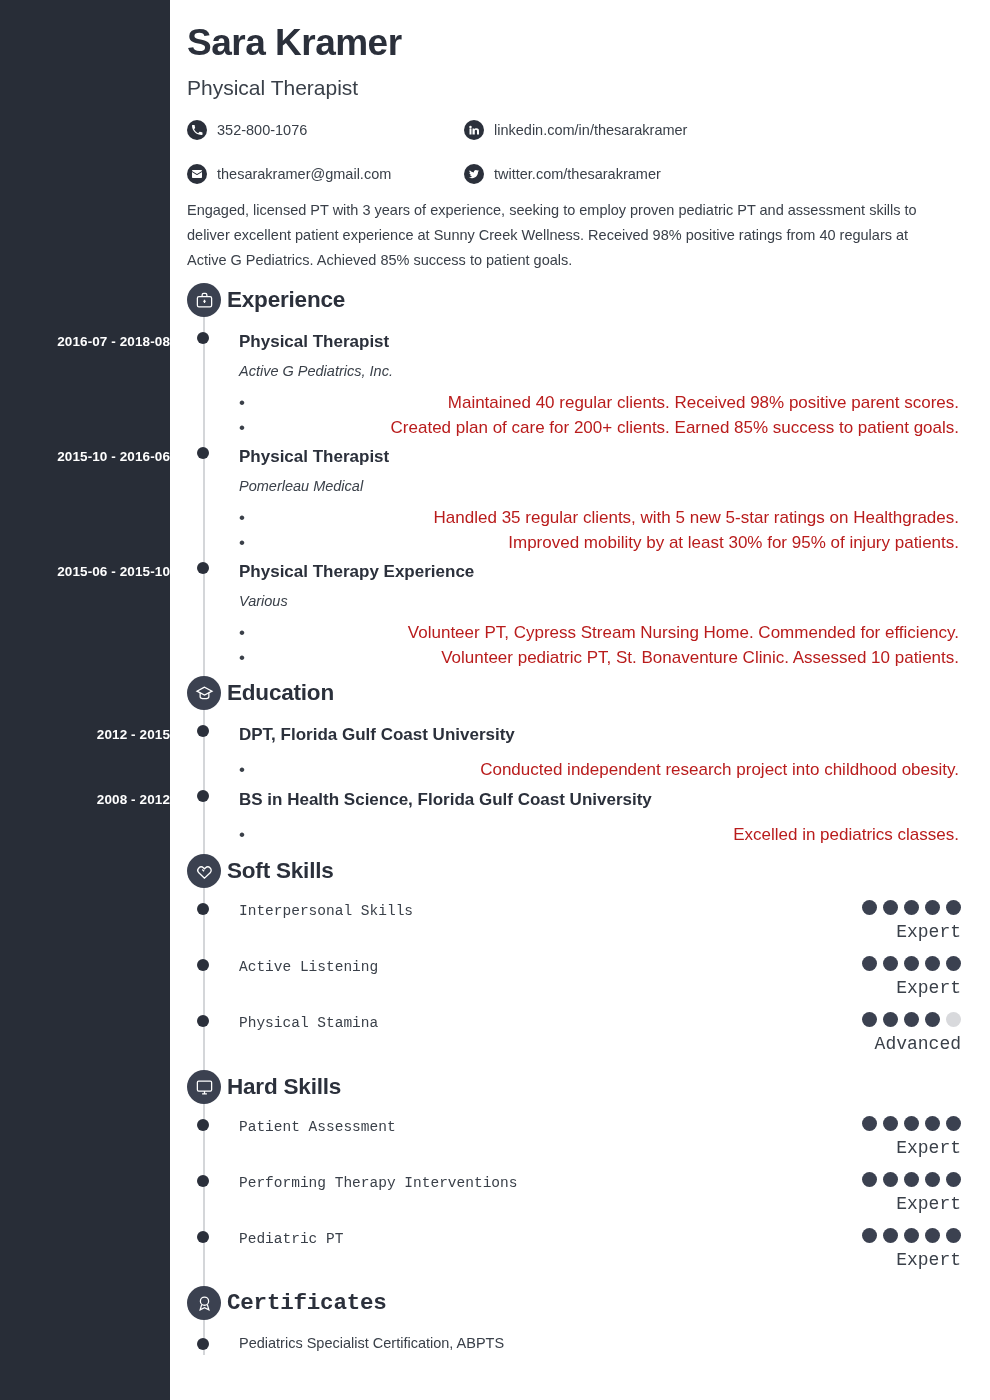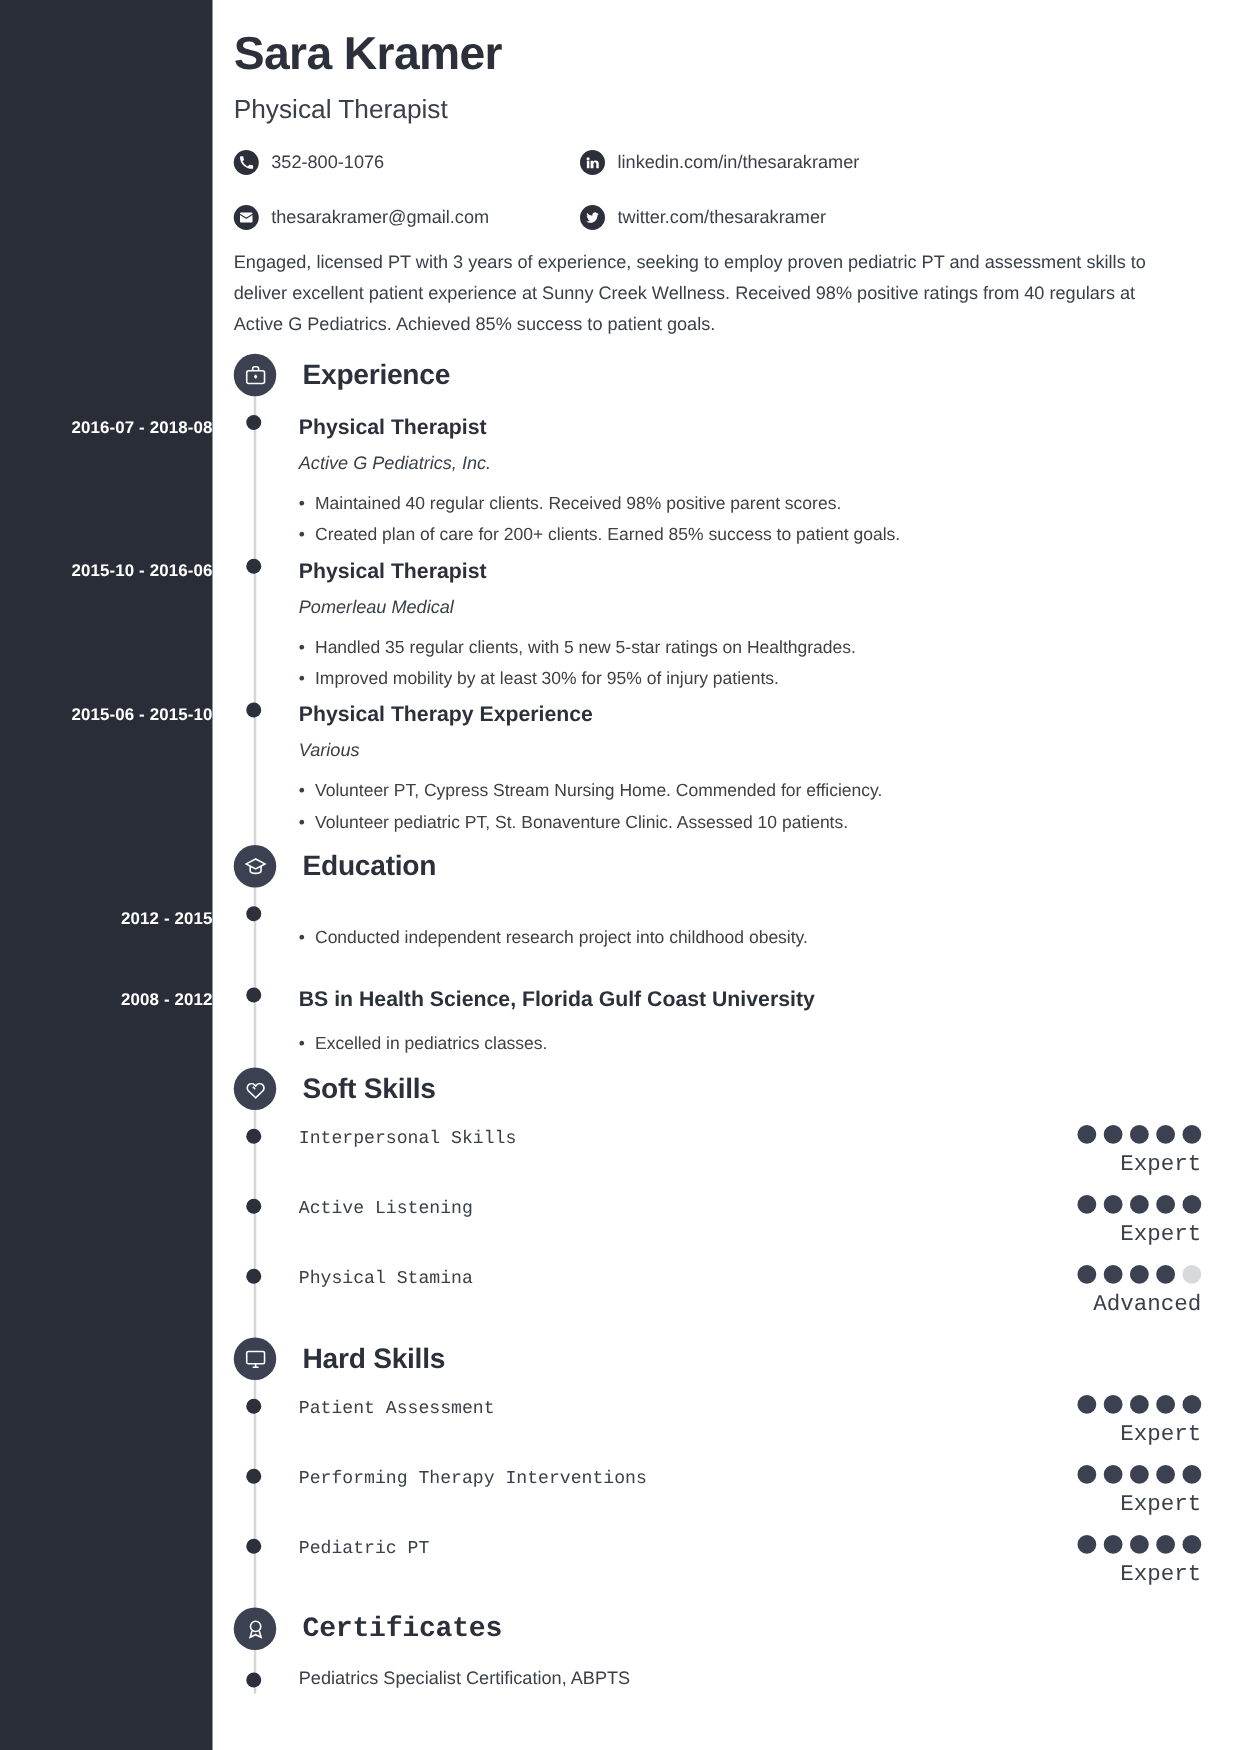--- a/index.html
+++ b/index.html
@@ -95,21 +95,21 @@
     font-size: 14.5px;
     line-height: 25px;
     color: #3a4049;
   }
 
   
   .section-head {
     position: absolute;
     display: flex;
     align-items: center;
-    gap: 21px;
+    gap: 6px;
   }
   .sec-icon {
     width: 34px; height: 34px;
     border-radius: 50%;
     background: #3b4150;
     display: flex;
     align-items: center;
     justify-content: center;
     flex: 0 0 34px;
     margin-left: -17px;
@@ -141,25 +141,26 @@
   }
   .entry-sub {
     font-size: 14.5px;
     font-style: italic;
     color: #3a4049;
     margin-top: 11px;
     line-height: 1.2;
   }
   .bullets { margin-top: 9px; list-style: none; }
   .bullets li {
-    font-size: 14px;
-    color: #404040;
+    font-size: 17px;
+    color: #b91c1c;
     line-height: 25px;
     padding-left: 13px;
     position: relative;
+    text-align: right;
   }
   .bullets li::before {
     content: "•";
     position: absolute;
     left: 0; top: 0;
     color: #3a4049;
   }
 
   
   .date {
@@ -307,20 +308,21 @@
           <path d="M12 4L2.5 9 12 14l9.5-5L12 4z"></path>
           <path d="M6.5 11.2V16c0 1.4 2.5 2.6 5.5 2.6s5.5-1.2 5.5-2.6v-4.8"></path>
         </svg>
     </span>
     <span class="sec-title">Education</span>
   </div>
 
   <div class="date" style="top:727px;">2012 - 2015</div>
   <div class="entry" style="top:725px;">
     <span class="dot"></span>
+    <div class="entry-title">DPT, Florida Gulf Coast University</div>
     <ul class="bullets" style="margin-top:12px;">
       <li>Conducted independent research project into childhood obesity.</li>
     </ul>
   </div>
 
   <div class="date" style="top:792px;">2008 - 2012</div>
   <div class="entry" style="top:790px;">
     <span class="dot"></span>
     <div class="entry-title">BS in Health Science, Florida Gulf Coast University</div>
     <ul class="bullets" style="margin-top:12px;">

